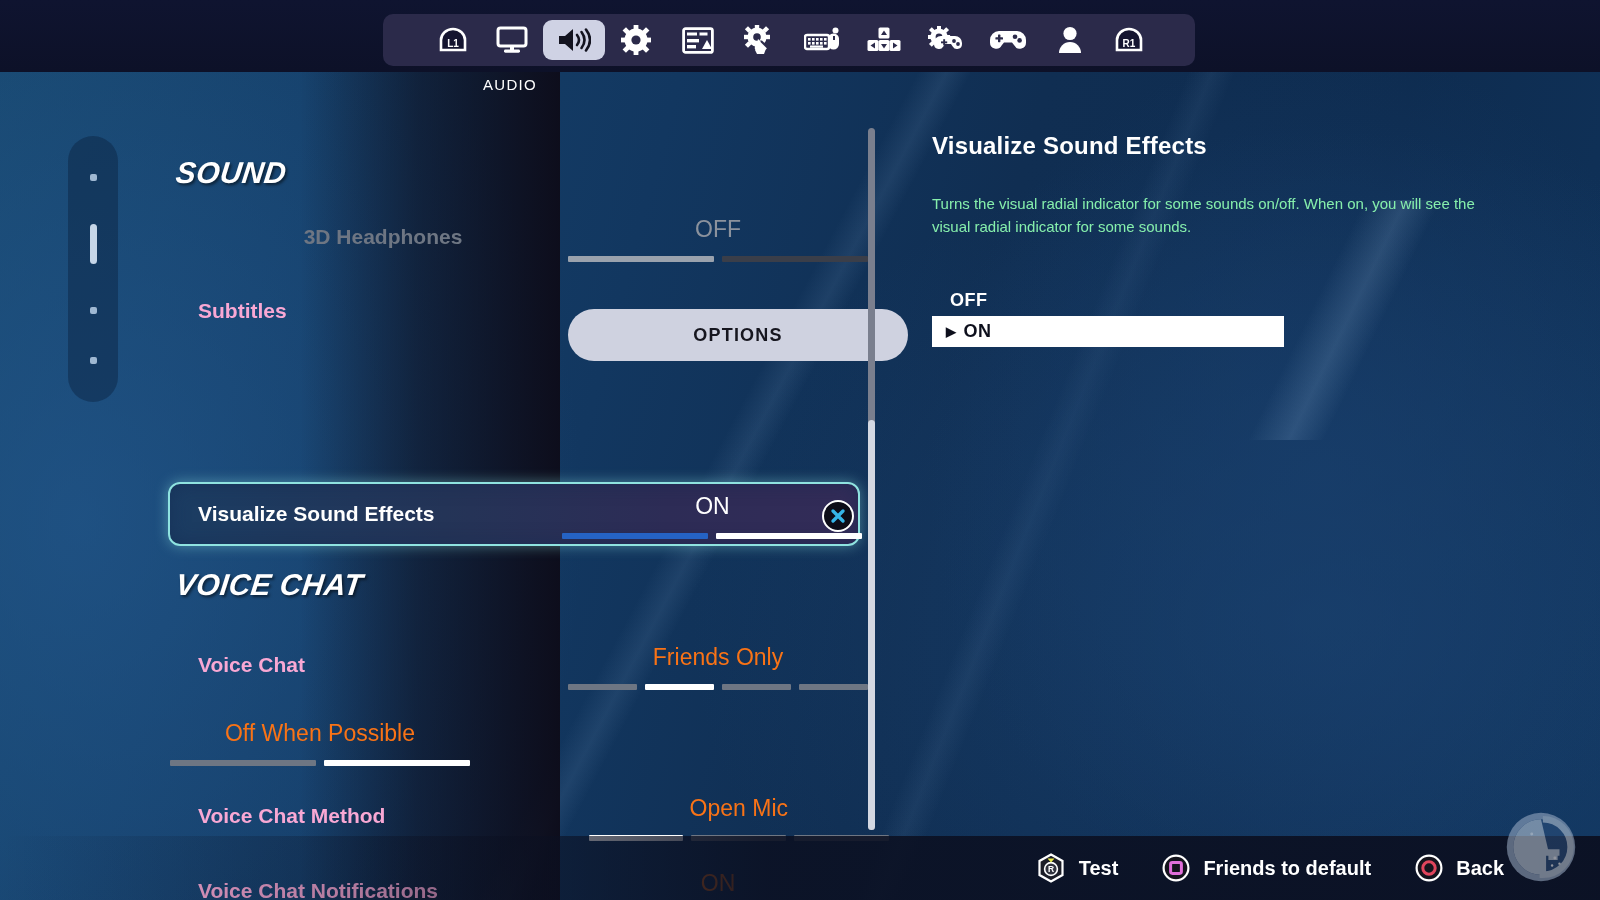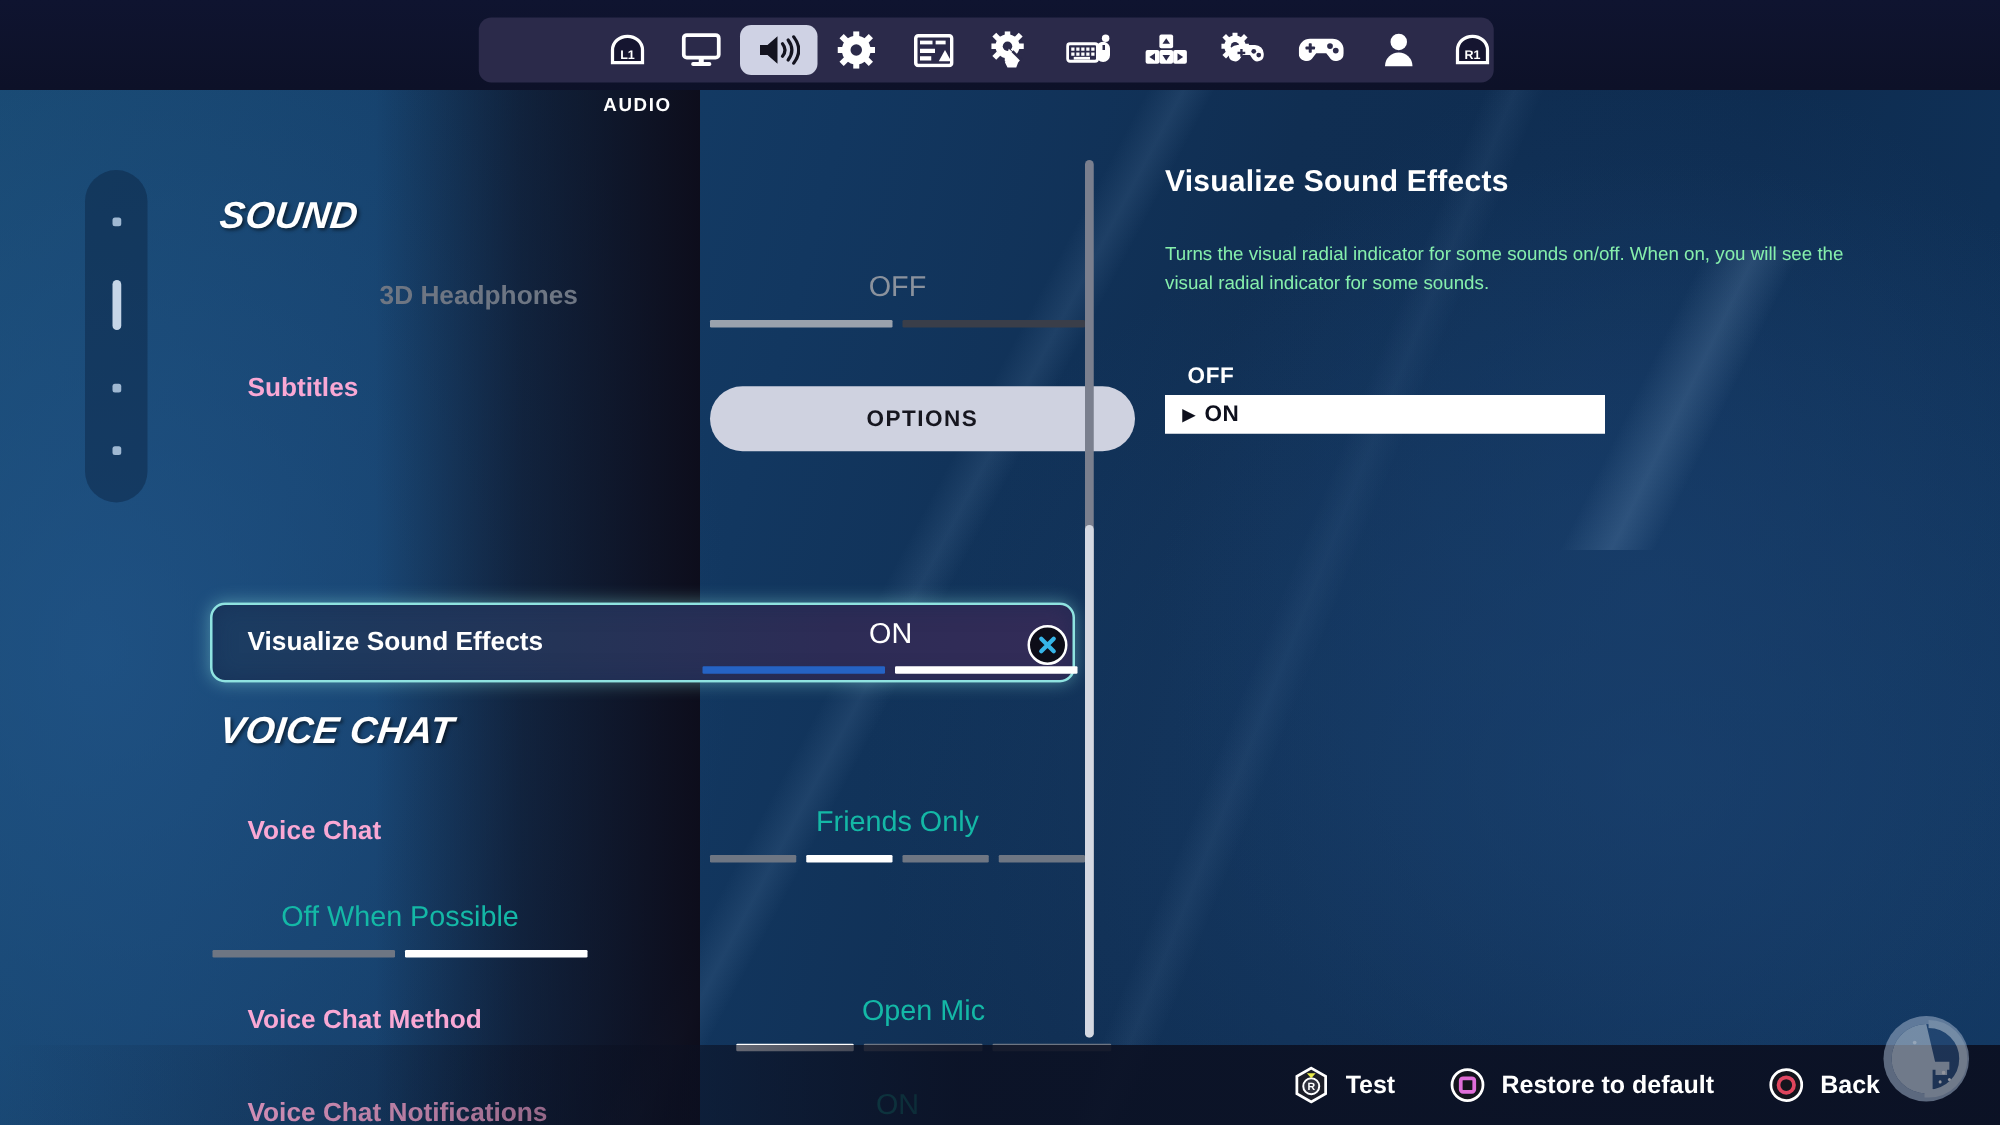--- a/index.html
+++ b/index.html
@@ -47,34 +47,34 @@
   
   #topbar{
     position:absolute; left:0; top:0; width:1600px; height:72px;
     background:linear-gradient(180deg,#0f1430 0%,#0d1128 100%);
   }
   #tabpill{
     position:absolute; left:383px; top:14px; width:812px; height:52px;
     background:#2b2a4a; border-radius:10px;
   }
   #tabs{
-    position:absolute; left:312px; top:14px; width:900px; height:52px;
-    display:flex; align-items:center; justify-content:flex-end;
+    position:absolute; left:341px; top:14px; width:900px; height:52px;
+    display:flex; align-items:center; justify-content:center;
     padding:0 6px;
   }
   .tab{
     width:62px; height:40px; display:flex; align-items:center; justify-content:center;
     border-radius:9px; position:relative;
   }
   .tab.active{ background:#cfd2e4; }
   .tab svg{ display:block; }
   .bumper{ width:56px; }
   #audio-label{
     position:absolute; left:440px; top:76px; width:140px; text-align:center;
-    color:#fff; font-size:15px; font-weight:bold; letter-spacing:1.3px;
+    color:#fff; font-size:15px; font-weight:normal; letter-spacing:1.3px;
   }
 
   
   #pagedots{
     position:absolute; left:68px; top:136px; width:50px; height:266px;
     background:rgba(10,32,60,.42); border-radius:25px;
     display:flex; flex-direction:column; align-items:center; justify-content:space-around;
     padding:16px 0;
   }
   .pdot{ width:7px; height:7px; background:#9fb8d2; border-radius:2px; }
@@ -90,21 +90,21 @@
   .row{
     position:absolute; left:0; width:700px; height:62px;
     display:flex; align-items:center;
   }
   .row .lbl{
     color:#f9a8d4; font-size:21px; font-weight:bold; margin-left:28px; width:370px;
   }
   .row .ctrlwrap{ position:relative; width:300px; height:62px; }
   .row .val{
     position:absolute; left:0; top:10px; width:300px; text-align:center;
-    color:#14b8a6; font-size:23px;
+    color:#f97316; font-size:23px;
   }
   .segs{ position:absolute; left:0; bottom:6px; width:300px; display:flex; gap:8px; }
   .segs.two .sg{ flex:1; }
   .segs.three .sg{ flex:1; }
   .segs.four .sg{ flex:1; }
   .sg{ height:6px; border-radius:1px; background:#6e7683; }
   .sg.on{ background:#ffffff; }
   .sg.dim{ background:#3a3e49; }
   .sg.lt{ background:#9aa2ad; }
   .sg.blue{ background:#2563c4; }
@@ -459,21 +459,21 @@
       <path d="M11.5 5.5 L18.5 5.5 L15 9.5 Z" fill="#e8ea4a"></path>
     </svg>
     <span>Test</span>
   </div>
 
   <div class="bact">
     <svg width="28" height="28" viewBox="0 0 28 28">
       <circle cx="14" cy="14" r="12.4" fill="#14141d" stroke="#fff" stroke-width="2.2"></circle>
       <rect x="8.6" y="8.6" width="10.8" height="10.8" rx="1.8" fill="none" stroke="#e06ed9" stroke-width="3"></rect>
     </svg>
-    <span>Restore to default</span>
+    <span>Friends to default</span>
   </div>
 
   <div class="bact">
     <svg width="28" height="28" viewBox="0 0 28 28">
       <circle cx="14" cy="14" r="12.4" fill="#14141d" stroke="#fff" stroke-width="2.2"></circle>
       <circle cx="14" cy="14" r="6.2" fill="none" stroke="#e0455c" stroke-width="3"></circle>
     </svg>
     <span>Back</span>
   </div>
 

